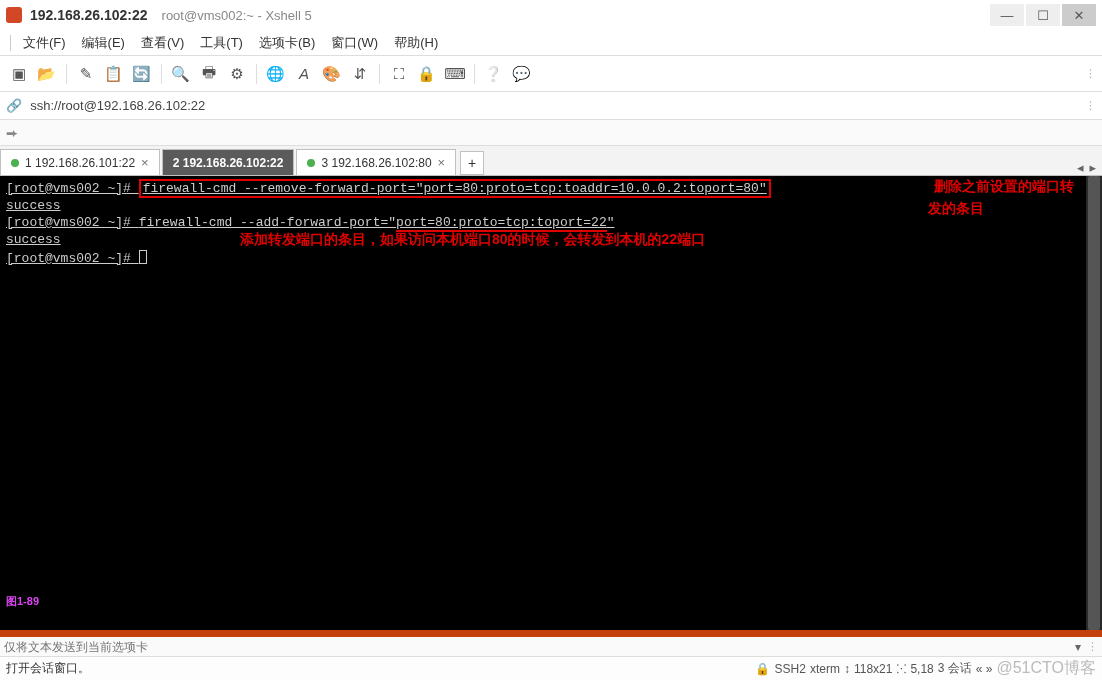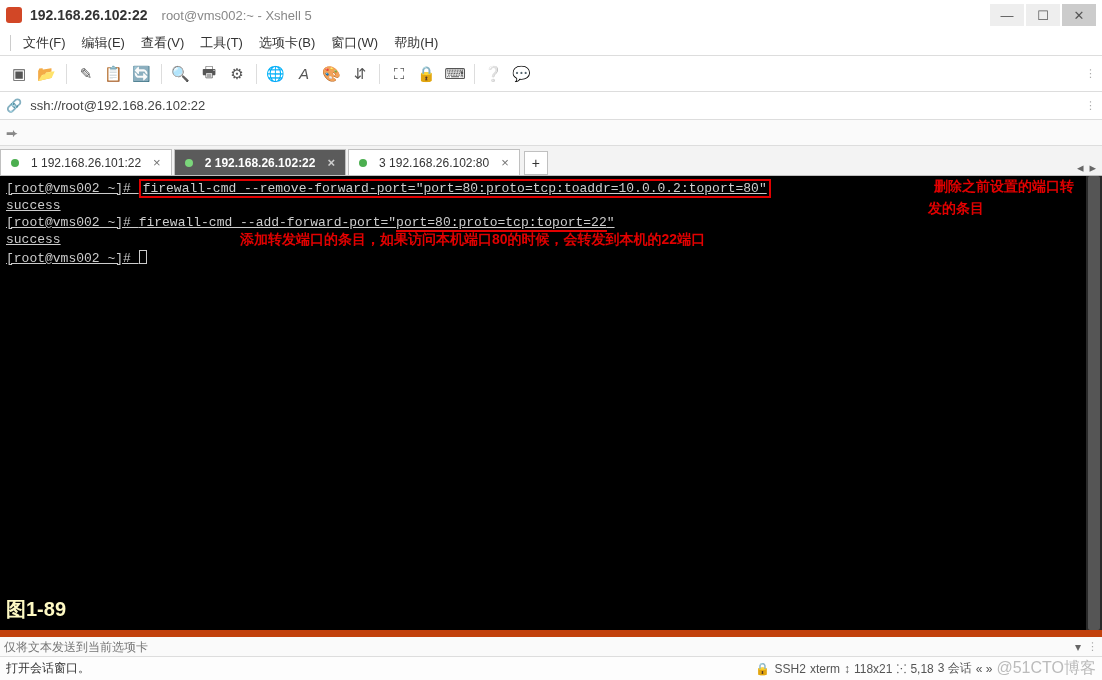--- a/index.html
+++ b/index.html
@@ -18,34 +18,34 @@
   .tbtn { width: 26px; height: 26px; display: flex; align-items: center; justify-content: center; border: 1px solid transparent; border-radius: 3px; color: #555; font-size: 15px; font-family: "Segoe UI Symbol", sans-serif; }
   .tsep { width: 1px; height: 20px; background: #ddd; margin: 0 4px; }
   .toolbar .grip { margin-left: auto; color: #aaa; font-size: 11px; }
   .addressbar { display: flex; align-items: center; height: 28px; padding: 0 6px; border-bottom: 1px solid #ddd; font-size: 13px; gap: 8px; }
   .addressbar .linkicon { color: #888; }
   .addressbar .url { color: #444; }
   .addressbar .grip { margin-left: auto; color: #aaa; font-size: 11px; }
   .hintbar { display: flex; align-items: center; height: 26px; padding: 0 6px; background: #fafafa; border-bottom: 1px solid #ddd; color: #777; font-size: 12px; gap: 6px; }
   .hintbar .arrow { color: #888; }
   .tabsbar { display: flex; align-items: flex-end; height: 30px; background: #f3f3f3; border-bottom: 1px solid #c0c0c0; padding-top: 4px; position: relative; }
-  .tab { display: flex; align-items: center; height: 26px; padding: 0 10px; border: 1px solid #c0c0c0; border-bottom: none; background: #fff; margin-right: 2px; font-size: 12px; gap: 12px; }
-  .tab.active { background: #5b5b5b; color: #fff; font-weight: bold; }
+  .tab { display: flex; align-items: center; height: 26px; padding: 0 10px; border: 1px solid #c0c0c0; border-bottom: none; background: #fff; margin-right: 2px; font-size: 12px; gap: 6px; }
+  .tab.active { background: #5b5b5b; color: #fff; font-weight: bold; flex-direction: column; }
   .tab .dot { width: 8px; height: 8px; border-radius: 50%; background: #4caf50; }
   .tab.active .dot { background: #7bd67b; }
   .tab .x { color: inherit; font-size: 13px; opacity: .7; }
   .addtab { width: 24px; height: 24px; border: 1px solid #c0c0c0; background: #fff; display: flex; align-items: center; justify-content: center; font-size: 14px; margin-left: 2px; }
   .tabsnav { margin-left: auto; display: flex; gap: 6px; padding-right: 6px; color: #666; font-size: 13px; }
   .terminal { flex: 1; background: #000; color: #ccc; font-family: Consolas, "Courier New", monospace; font-size: 13px; line-height: 17px; padding: 4px 6px 0 6px; position: relative; overflow: hidden; text-decoration: underline; }
   .tline { white-space: pre; }
   .prompt { color: #ccc; }
   .boxcmd { border: 2px solid #e10000; padding: 0 2px; }
   .ul { border-bottom: 2px solid #e10000; }
   .redanno { color: #e10000; font-family: "Microsoft YaHei", sans-serif; font-weight: bold; font-size: 14px; position: absolute; }
-  .fignum { position: absolute; left: 6px; bottom: 12px; color: #fef9c3; font-family: "Microsoft YaHei", sans-serif; font-weight: bold; font-size: 20px; }
+  .fignum { position: absolute; left: 6px; bottom: 20px; color: #d946ef; font-family: "Microsoft YaHei", sans-serif; font-weight: bold; font-size: 11px; }
   .cursor { display:inline-block; width: 8px; height: 14px; border: 1px solid #ccc; transform: translateY(2px); }
   .scrollbar { position: absolute; right: 0; top: 0; bottom: 0; width: 16px; background: #2a2a2a; }
   .scrollbar .thumb { position: absolute; left: 2px; right: 2px; top: 0; height: 100%; background: #555; border-radius: 2px; }
   .sendbar { display: flex; align-items: center; height: 26px; border-top: 7px solid #c2410c; background: #fafafa; padding: 0 4px; font-size: 12px; }
   .sendbar input { flex: 1; border: none; background: transparent; font-size: 12px; color: #999; }
   .sendbar .drop { width: 18px; text-align: center; color: #666; }
   .sendbar .grip { color: #aaa; font-size: 11px; }
   .statusbar { display: flex; align-items: center; height: 24px; border-top: 1px solid #ddd; background: #fdfdfd; padding: 0 6px; font-size: 12px; gap: 4px; }
   .statusbar .msg { flex: 1; color: #333; }
   .statusbar .cell { color: #555; display: flex; align-items: center; gap: 4px; }

